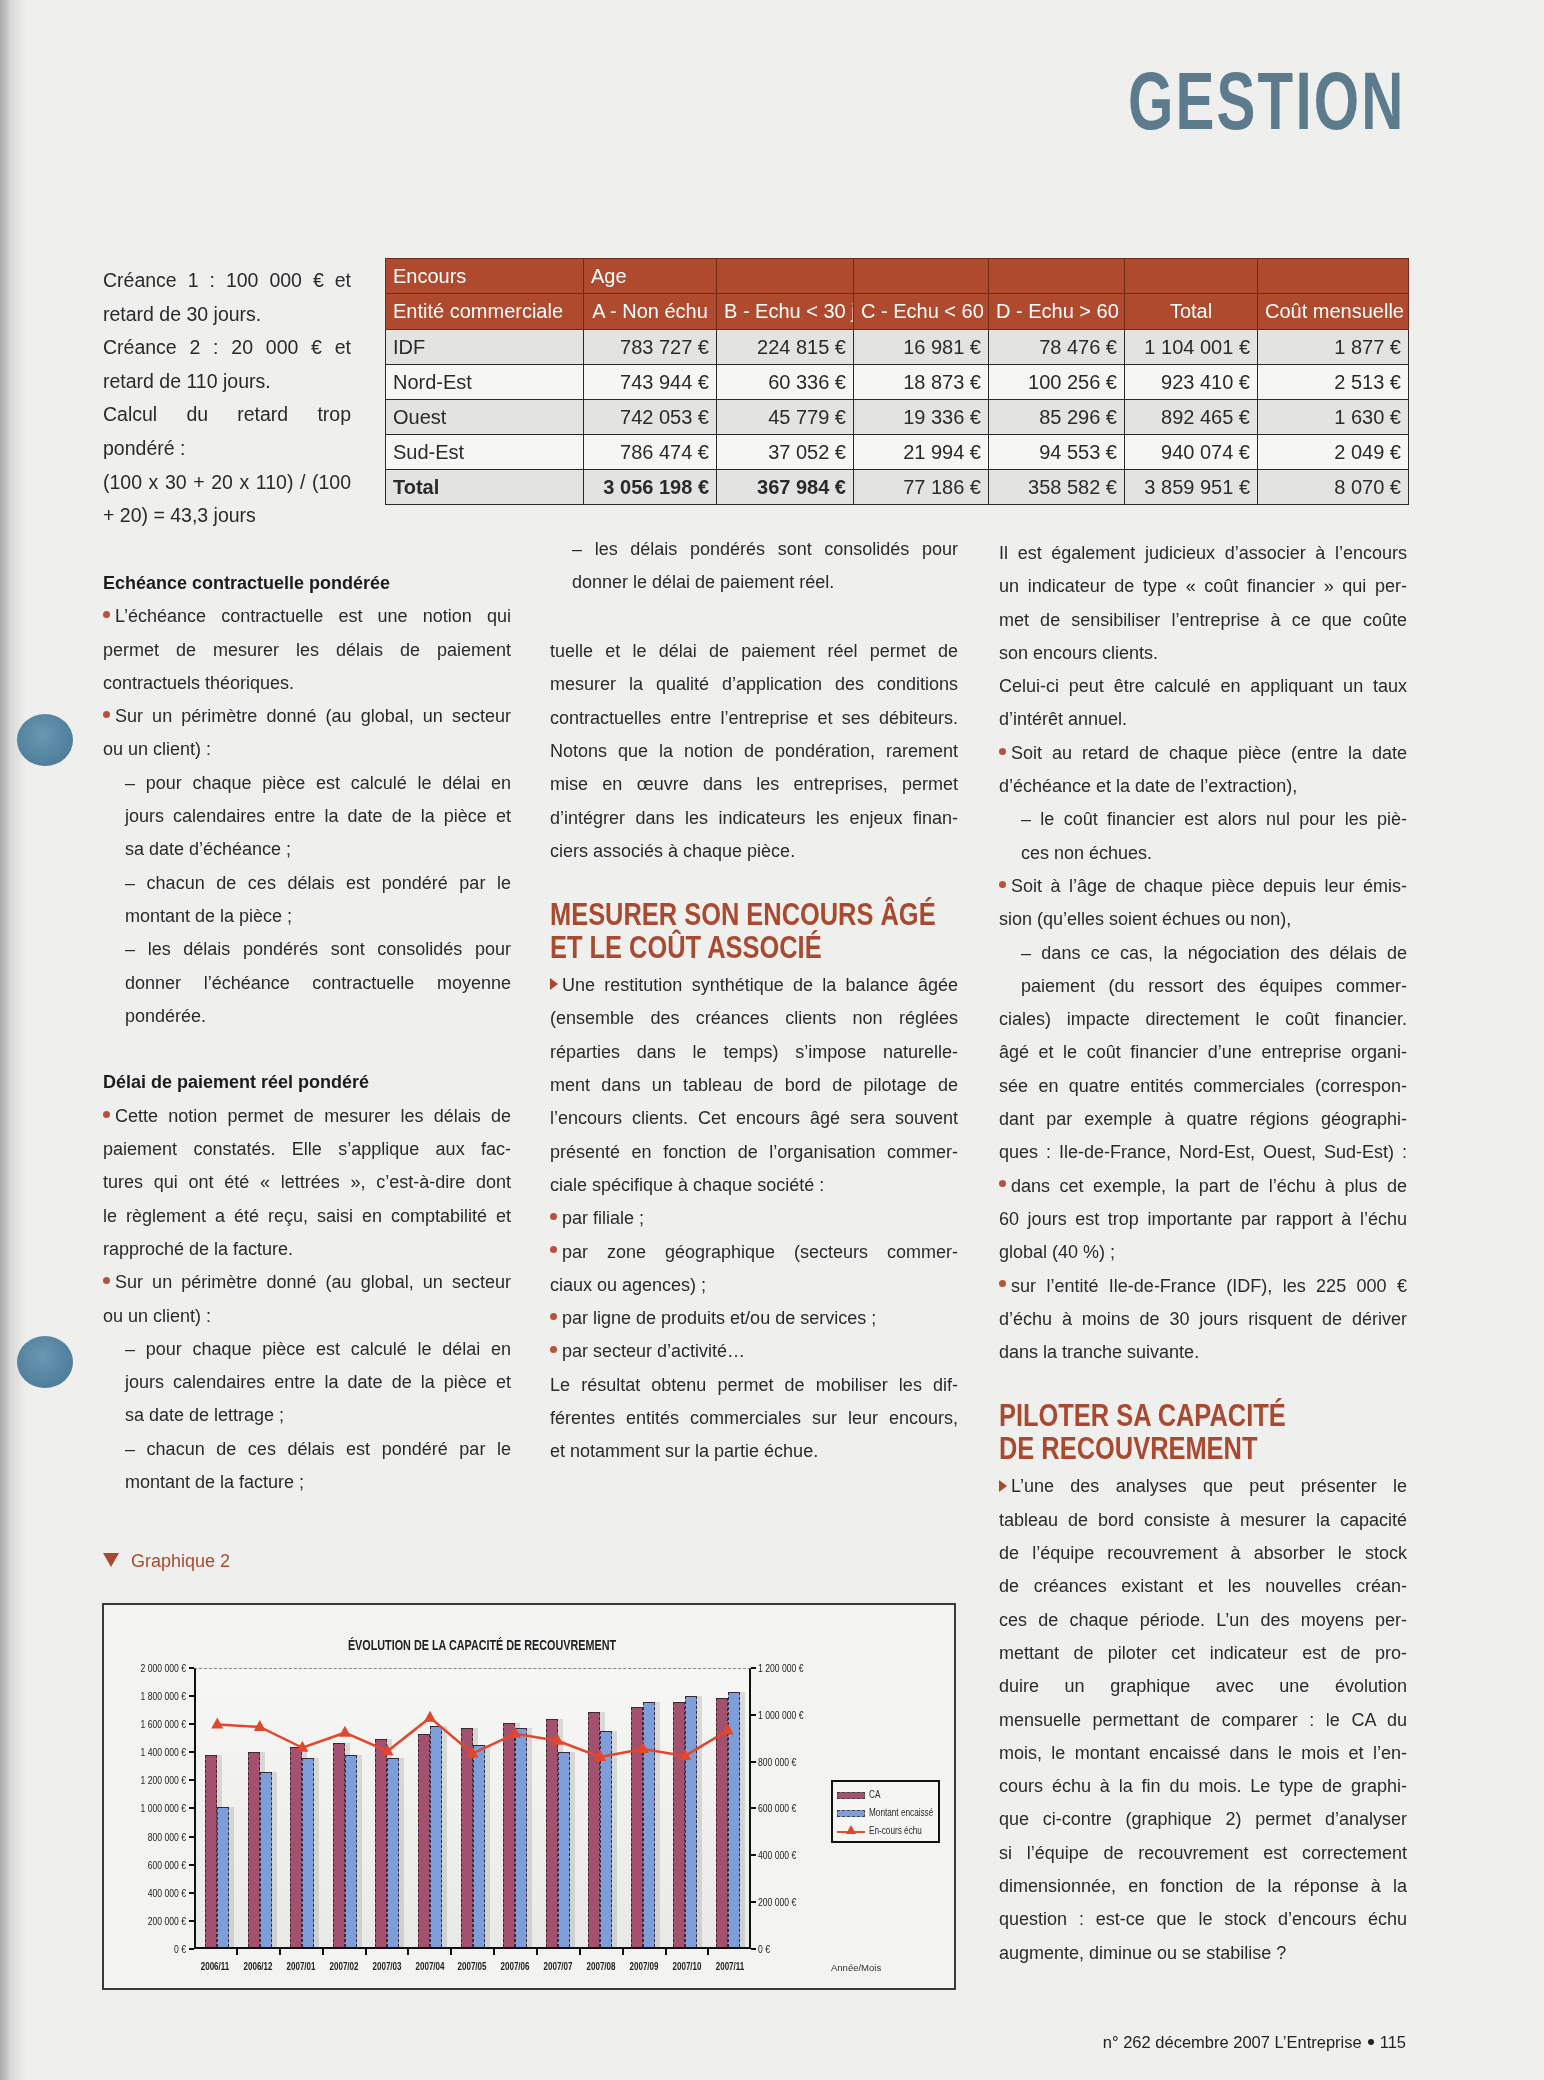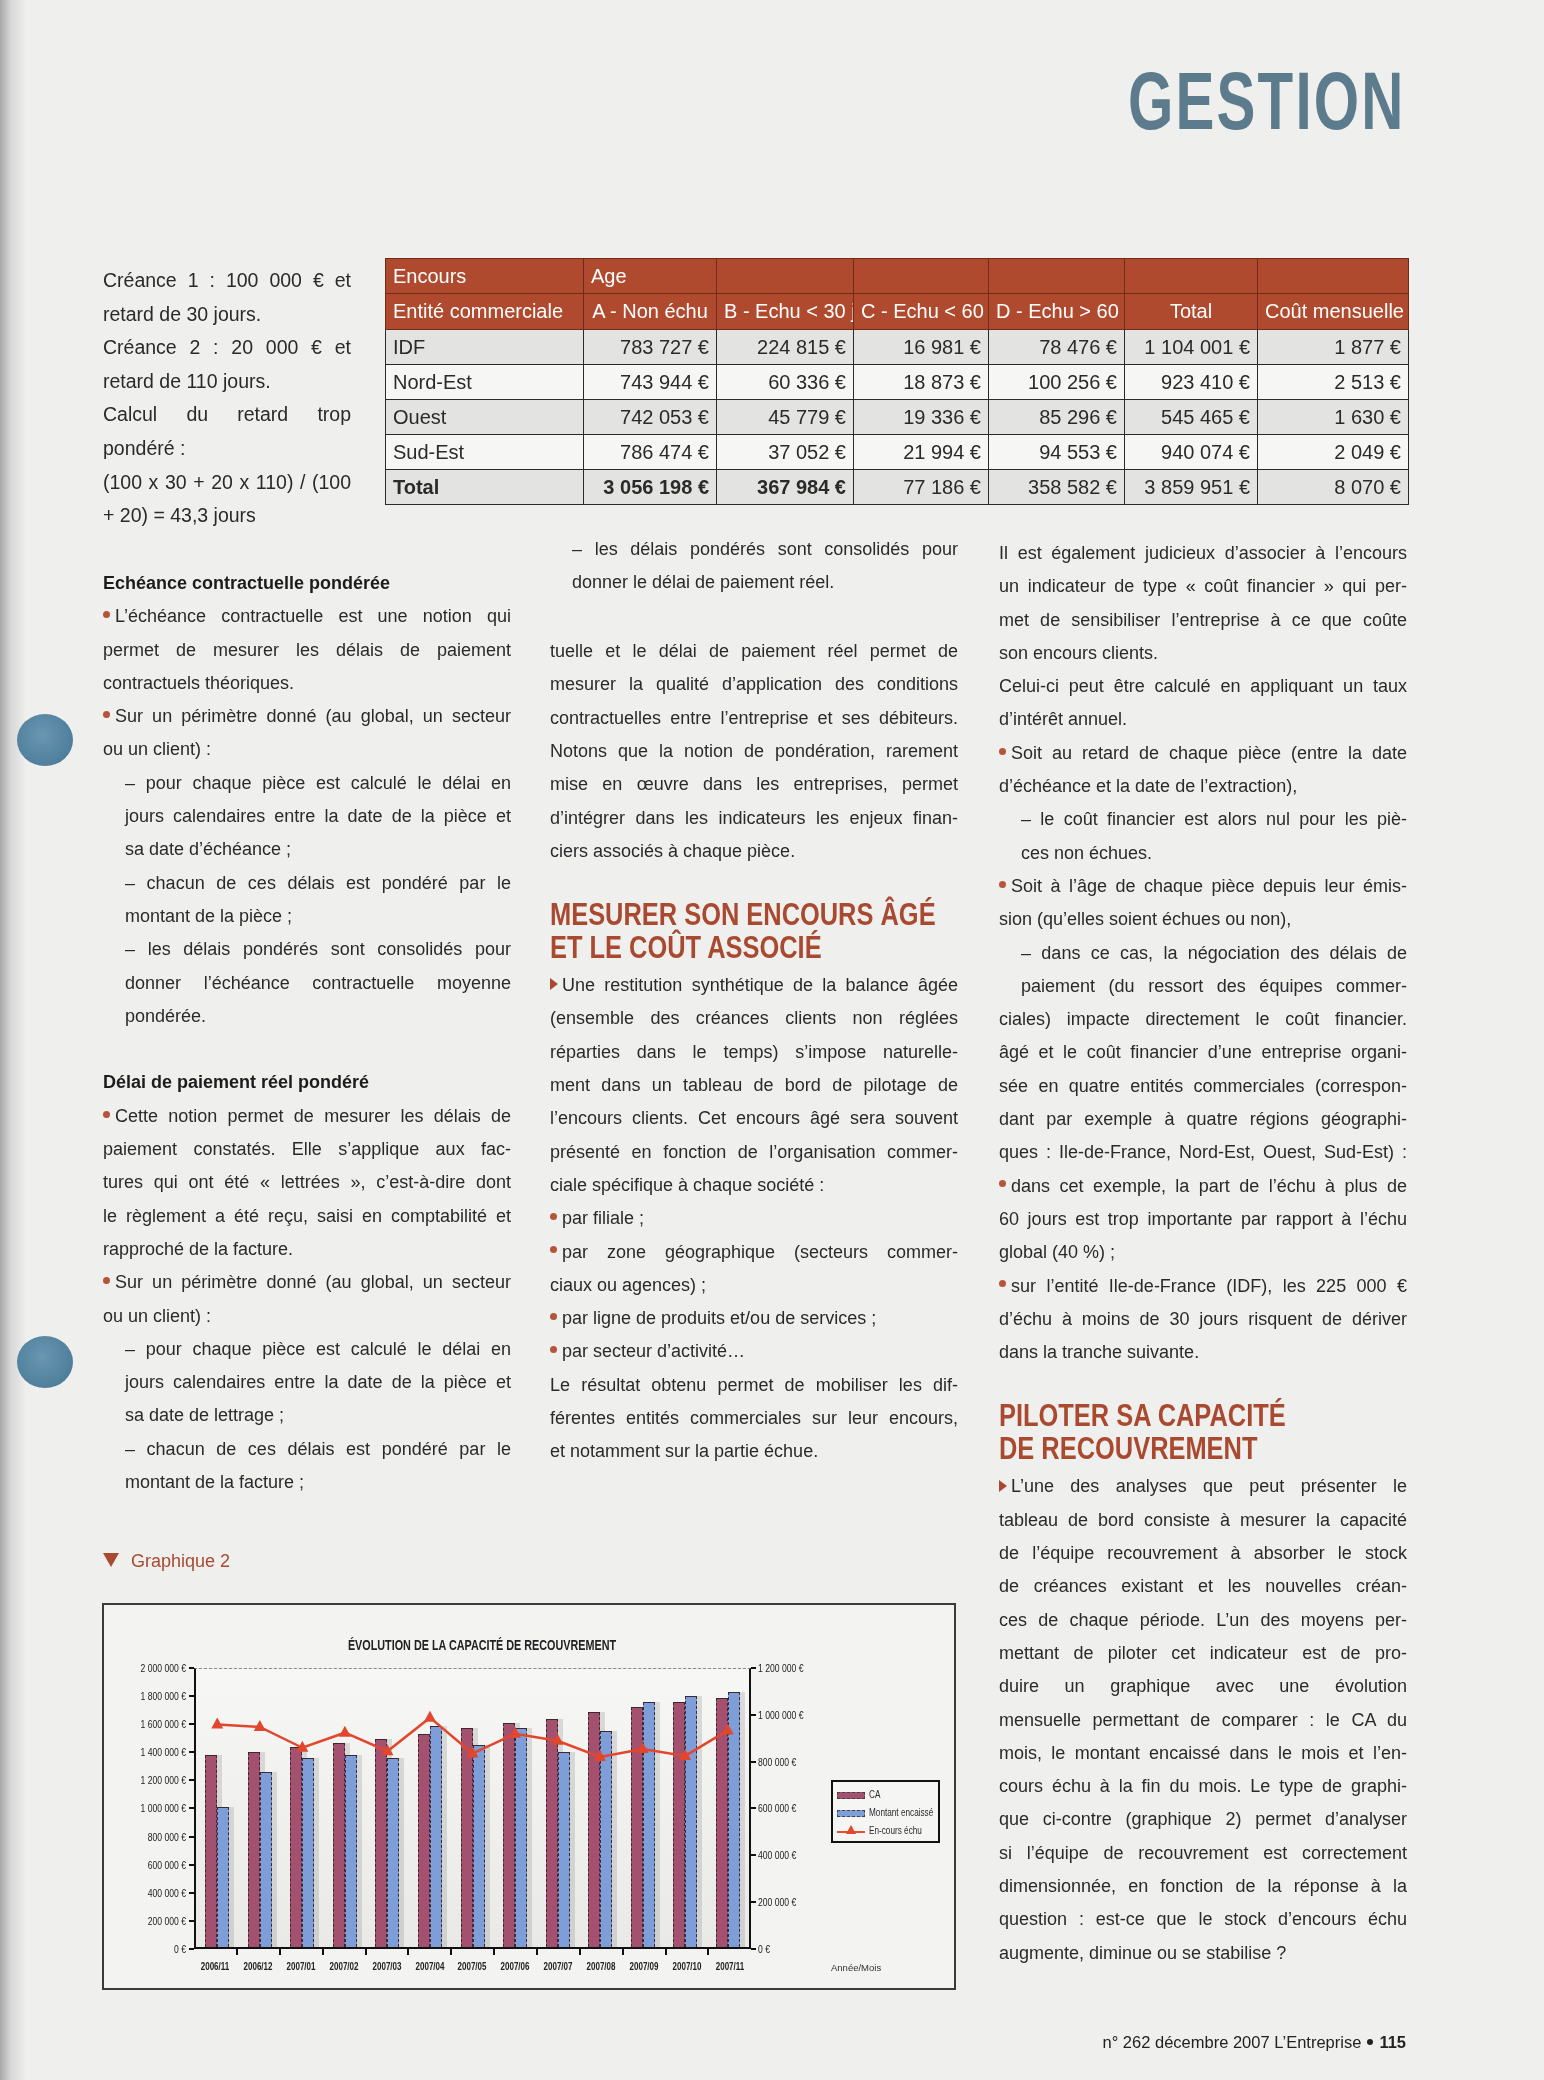--- a/index.html
+++ b/index.html
@@ -63,21 +63,21 @@
   .xaxis-label{position:absolute;left:727px;top:357px;font-size:9.5px;color:#333;white-space:nowrap;}
   .legend{position:absolute;left:727px;top:175px;width:109px;height:63px;box-sizing:border-box;border:2px solid #111;background:#f5f5f4;}
   .lg-item{position:absolute;left:4px;height:18px;width:103px;}
   .lg-sw{position:absolute;left:0;top:6px;width:28px;height:7px;box-sizing:border-box;border:1px dashed #444;}
   .lg-line{position:absolute;left:0;top:9px;width:28px;height:2px;background:#e2502f;}
   .lg-tri{position:absolute;left:9px;top:3px;width:0;height:0;border-left:5px solid transparent;border-right:5px solid transparent;border-bottom:9px solid #e2472e;}
   .lg-txt{position:absolute;left:32px;top:1px;font-size:10px;line-height:16px;white-space:nowrap;transform:scaleX(0.82);transform-origin:left center;}
 
   .footer{position:absolute;right:138px;top:2030px;font-size:16.5px;line-height:24px;white-space:nowrap;color:#222;}
   .footer .dot{display:inline-block;width:6px;height:6px;border-radius:50%;background:#222;margin:0 6px;vertical-align:middle;position:relative;top:-2px;}
-  .footer .pg{font-weight:bold;text-align:center;}
+  .footer .pg{font-weight:normal;text-align:center;}
 </style>
 </head>
 <body>
 
 <div class="page">
   <div class="page-shadow"></div>
   <div class="hole" style="left:17px;top:714px;"></div>
   <div class="hole" style="left:17px;top:1336px;"></div>
 
   <div class="section-title">GESTION</div>
@@ -139,21 +139,21 @@
       <td class="num">100 256 €</td>
       <td class="num">923 410 €</td>
       <td class="num">2 513 €</td>
     </tr>
     <tr class="g">
       <td>Ouest</td>
       <td class="num">742 053 €</td>
       <td class="num">45 779 €</td>
       <td class="num">19 336 €</td>
       <td class="num">85 296 €</td>
-      <td class="num">545 465 €</td>
+      <td class="num">892 465 €</td>
       <td class="num">1 630 €</td>
     </tr>
     <tr class="w">
       <td>Sud-Est</td>
       <td class="num">786 474 €</td>
       <td class="num">37 052 €</td>
       <td class="num">21 994 €</td>
       <td class="num">94 553 €</td>
       <td class="num">940 074 €</td>
       <td class="num">2 049 €</td>

